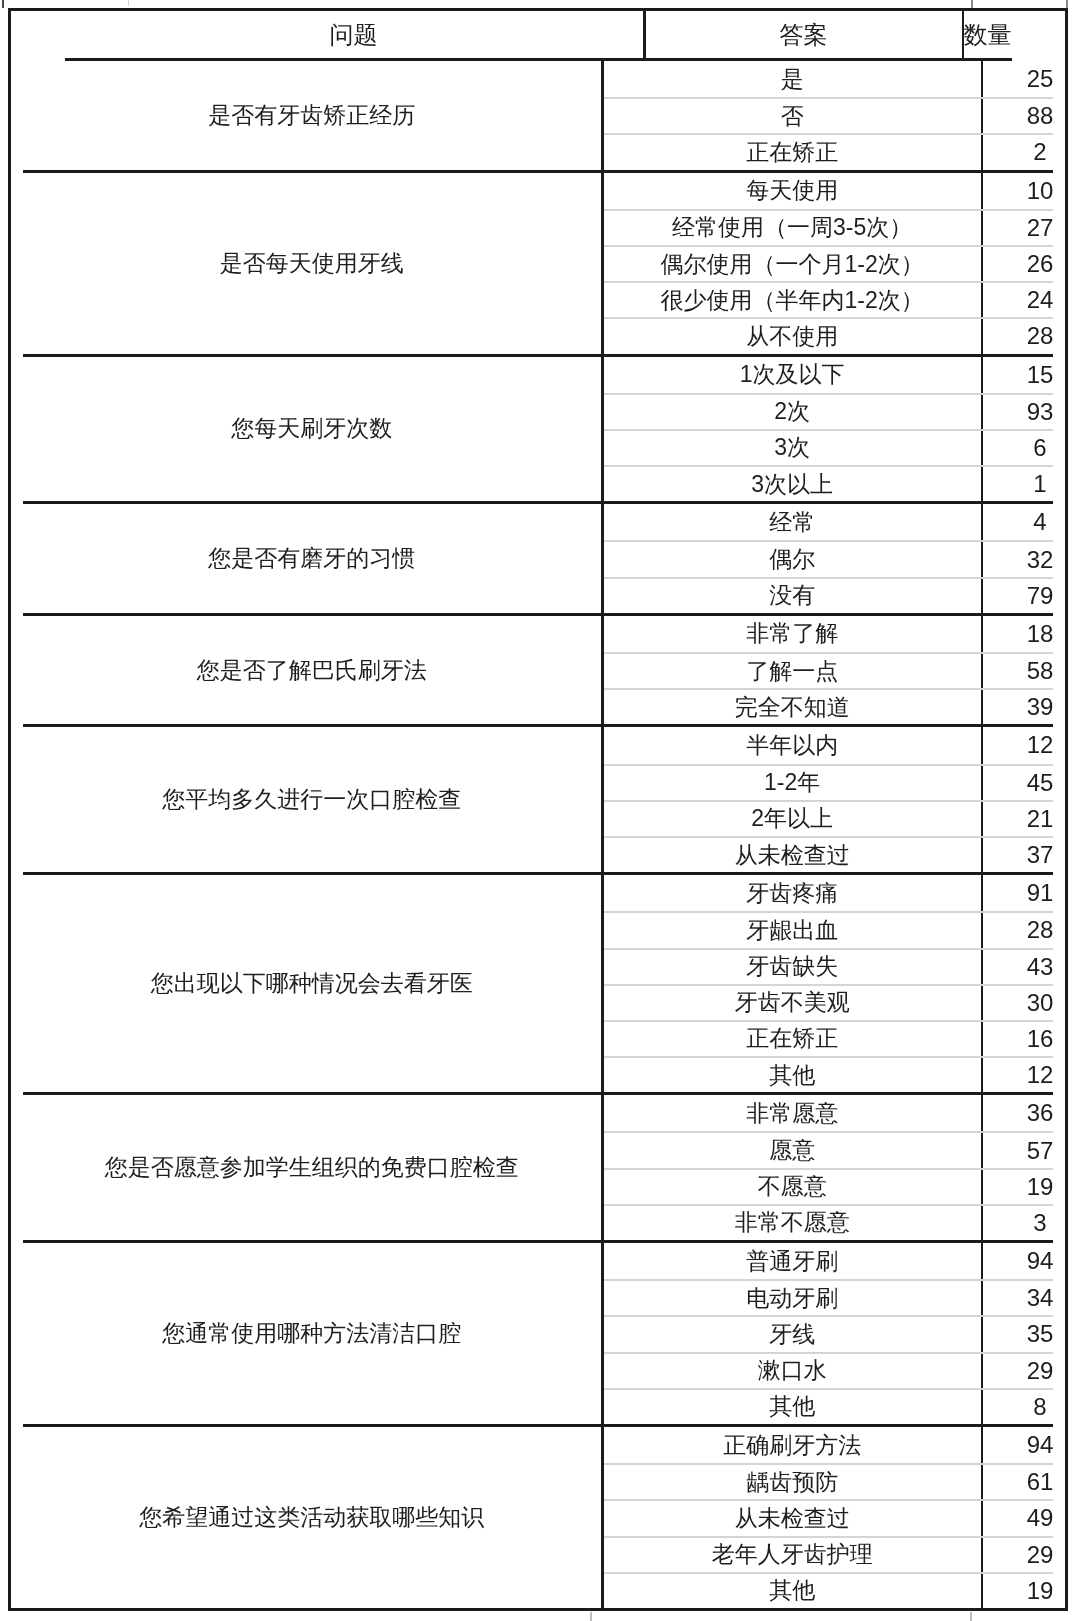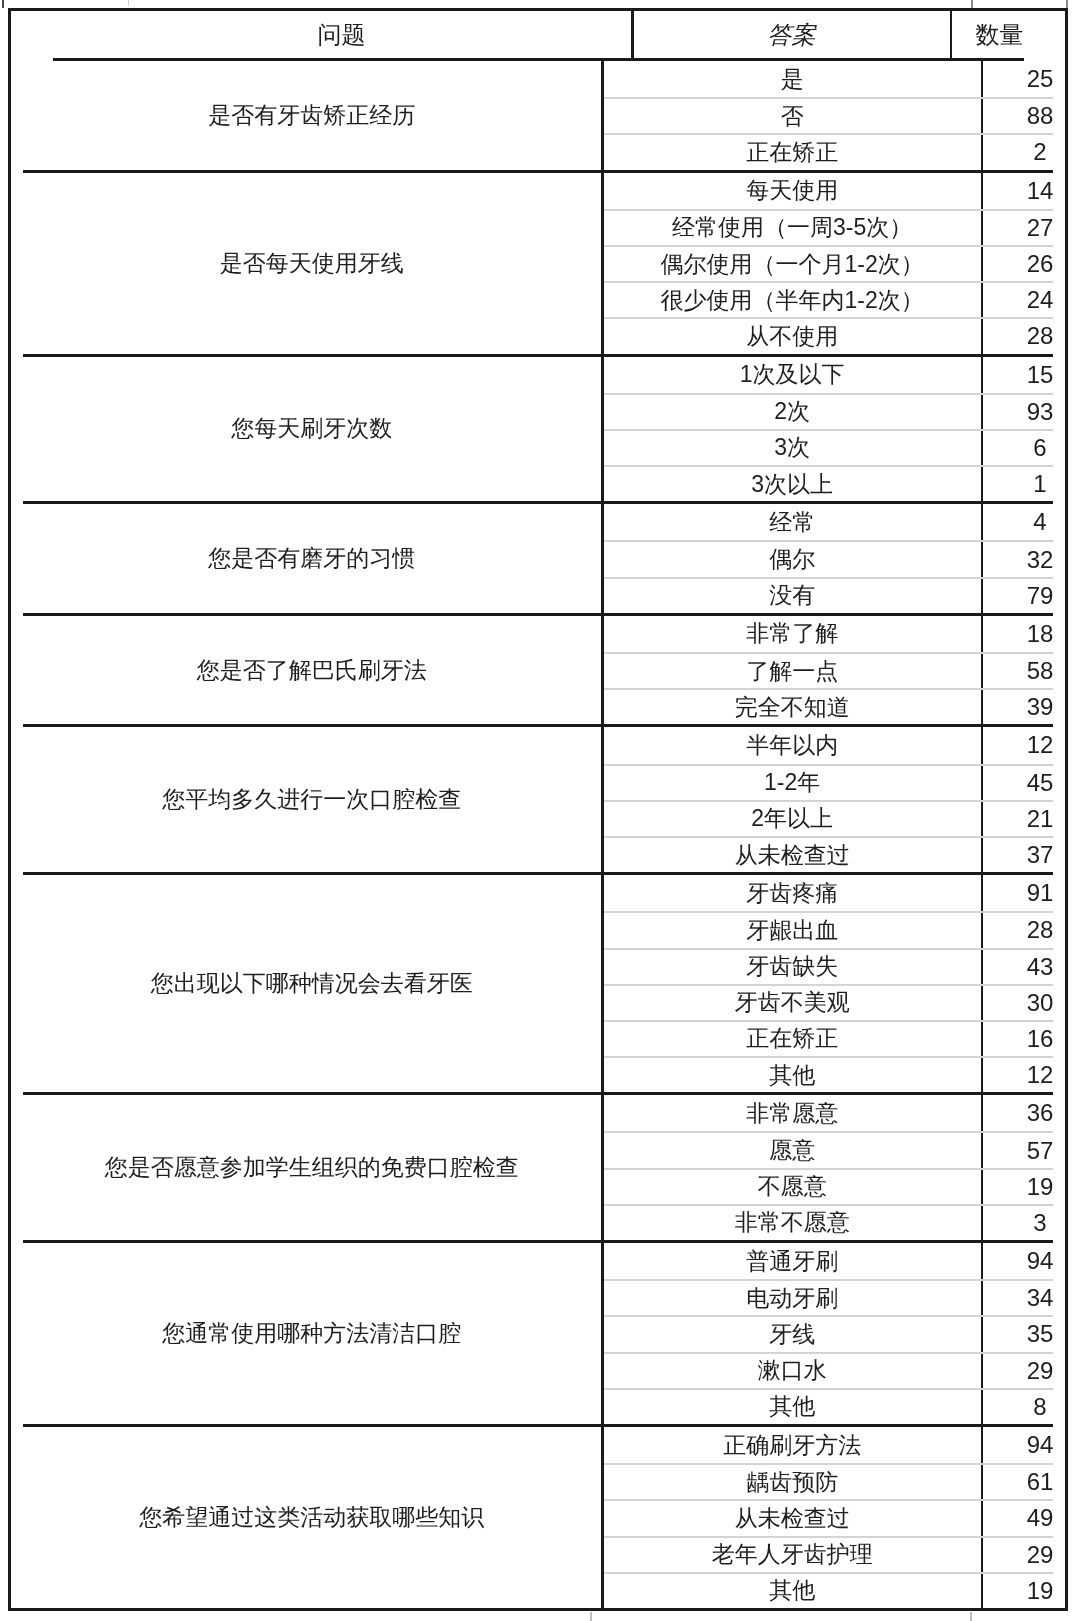--- a/index.html
+++ b/index.html
@@ -30,25 +30,25 @@
     font-size: 24px;
   }
   .header-row .hq {
     width: 581px;
     border-right: 3px solid #1b1b1b;
     display: flex; align-items: center; justify-content: center;
   }
   .header-row .ha {
     width: 318px;
     border-right: 2px solid #1b1b1b;
-    display: flex; align-items: center; justify-content: center; font-style: italic;
+    display: flex; align-items: center; justify-content: center;
   }
   .header-row .hn {
     flex: 1;
-    display: flex; align-items: center; justify-content: center; padding-left: 24px;
+    display: flex; align-items: center; justify-content: center;
   }
 
   .groups { flex: 1; display: flex; flex-direction: column; }
 
   .group {
     display: flex;
     border-bottom: 3px solid #1b1b1b;
   }
   .group:last-child { border-bottom: none; }
 
@@ -134,21 +134,21 @@
   </div>
     </div>
 
     <div class="group">
       <div class="q-cell">
         <span class="q-text">是否每天使用牙线</span>
       </div>
       <div class="rows">
     <div class="answer-row">
       <div class="a-cell">每天使用</div>
-      <div class="n-cell">14</div>
+      <div class="n-cell">10</div>
     </div>
 
     <div class="answer-row">
       <div class="a-cell">经常使用（一周3-5次）</div>
       <div class="n-cell">27</div>
     </div>
 
     <div class="answer-row">
       <div class="a-cell">偶尔使用（一个月1-2次）</div>
       <div class="n-cell">26</div>

